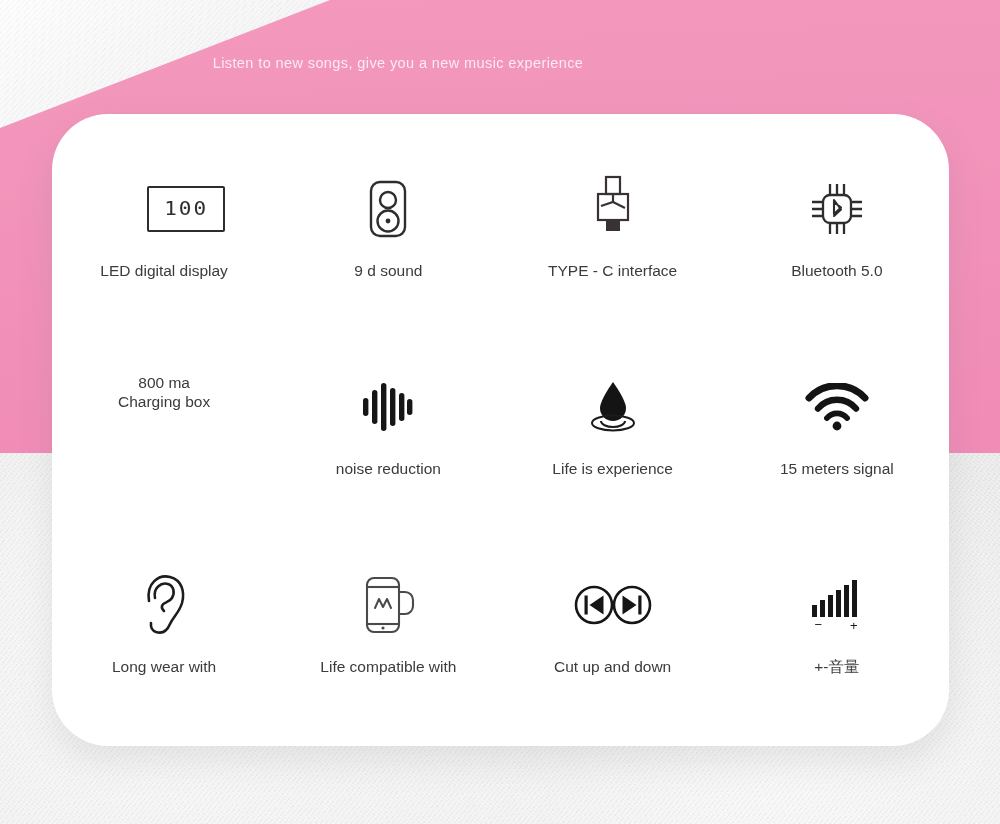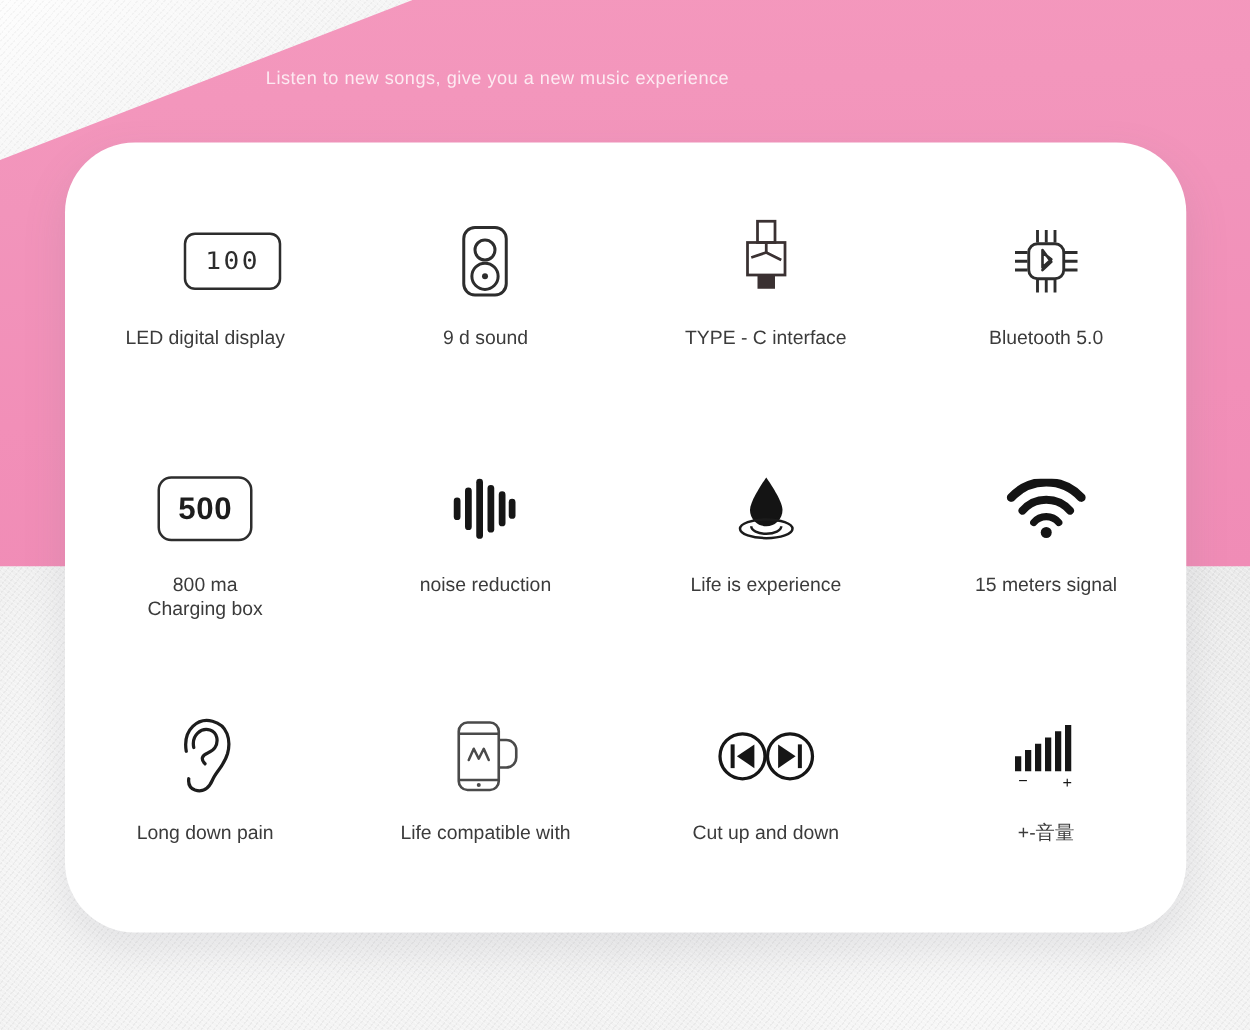--- a/index.html
+++ b/index.html
@@ -119,21 +119,21 @@
     text-align: center;
     white-space: pre-line;
     font-family: "Liberation Sans", sans-serif;
   }
 
   
   .seg-frame {
     width: 74px;
     height: 42px;
     border: 2.2px solid #2d2d2d;
-    border-radius: 9px;
+    border-radius: 2px;
     display: flex;
     align-items: center;
     justify-content: center;
     margin-left: 44px;
   }
   .seg-text {
     font-family: "DejaVu Sans Mono", monospace;
     font-size: 21px;
     letter-spacing: 2px;
     color: #2d2d2d;
@@ -220,25 +220,20 @@
 
             <path d="M46 24 L56 24 M46 31 L56 31 M46 38 L56 38"></path>
 
             <path d="M28 24 L35 29.5 L28 36 L28 22 L35 31.5 L28 38" stroke-width="2.1" stroke-linejoin="round" stroke-linecap="round"></path>
           </svg>
         </div>
         <div class="cell-label">Bluetooth 5.0</div>
       </div>
 
       <div class="cell">
-        <div class="icon-box">
-          <div class="ma-frame">
-            <span class="ma-text">500</span>
-          </div>
-        </div>
         <div class="cell-label">800 ma
 Charging box</div>
       </div>
 
       <div class="cell">
         <div class="icon-box">
           <svg width="54" height="56" viewBox="0 0 54 56" fill="#161616">
             <rect x="2" y="19" width="5.4" height="18" rx="2.7"></rect>
             <rect x="11" y="11" width="5.4" height="34" rx="2.7"></rect>
             <rect x="20" y="4" width="5.4" height="48" rx="2.7"></rect>
@@ -273,21 +268,21 @@
         <div class="cell-label">15 meters signal</div>
       </div>
 
       <div class="cell">
         <div class="icon-box">
           <svg width="52" height="66" viewBox="0 0 52 66" fill="none" stroke="#1d1d1d" stroke-width="2.6" stroke-linecap="round">
             <path d="M11 29 C8 11 21 2 32 5 C44 8 47 20 44 31 C41 41 35 45 32 52 C29 59 24 62 18 60 C14 58.5 12.5 55 13 51"></path>
             <path d="M17 26 C15 16 23 10 30 12 C36 14 37 21 34 26 C31 31 25 30 24 34 C23.3 36.6 25 38 26 39"></path>
           </svg>
         </div>
-        <div class="cell-label">Long down pain</div>
+        <div class="cell-label">Long wear with</div>
       </div>
 
       <div class="cell">
         <div class="icon-box">
           <svg width="58" height="62" viewBox="0 0 58 62" fill="none" stroke="#4a4a4a" stroke-width="2.1">
             <rect x="8" y="4" width="32" height="54" rx="7"></rect>
             <path d="M8 13 L40 13"></path>
             <path d="M8 50 L40 50"></path>
             <circle cx="24" cy="54" r="1.6" fill="#4a4a4a" stroke="none"></circle>
             <path d="M40 18 h6 a8 8 0 0 1 8 8 v6 a8 8 0 0 1 -8 8 h-6"></path>

